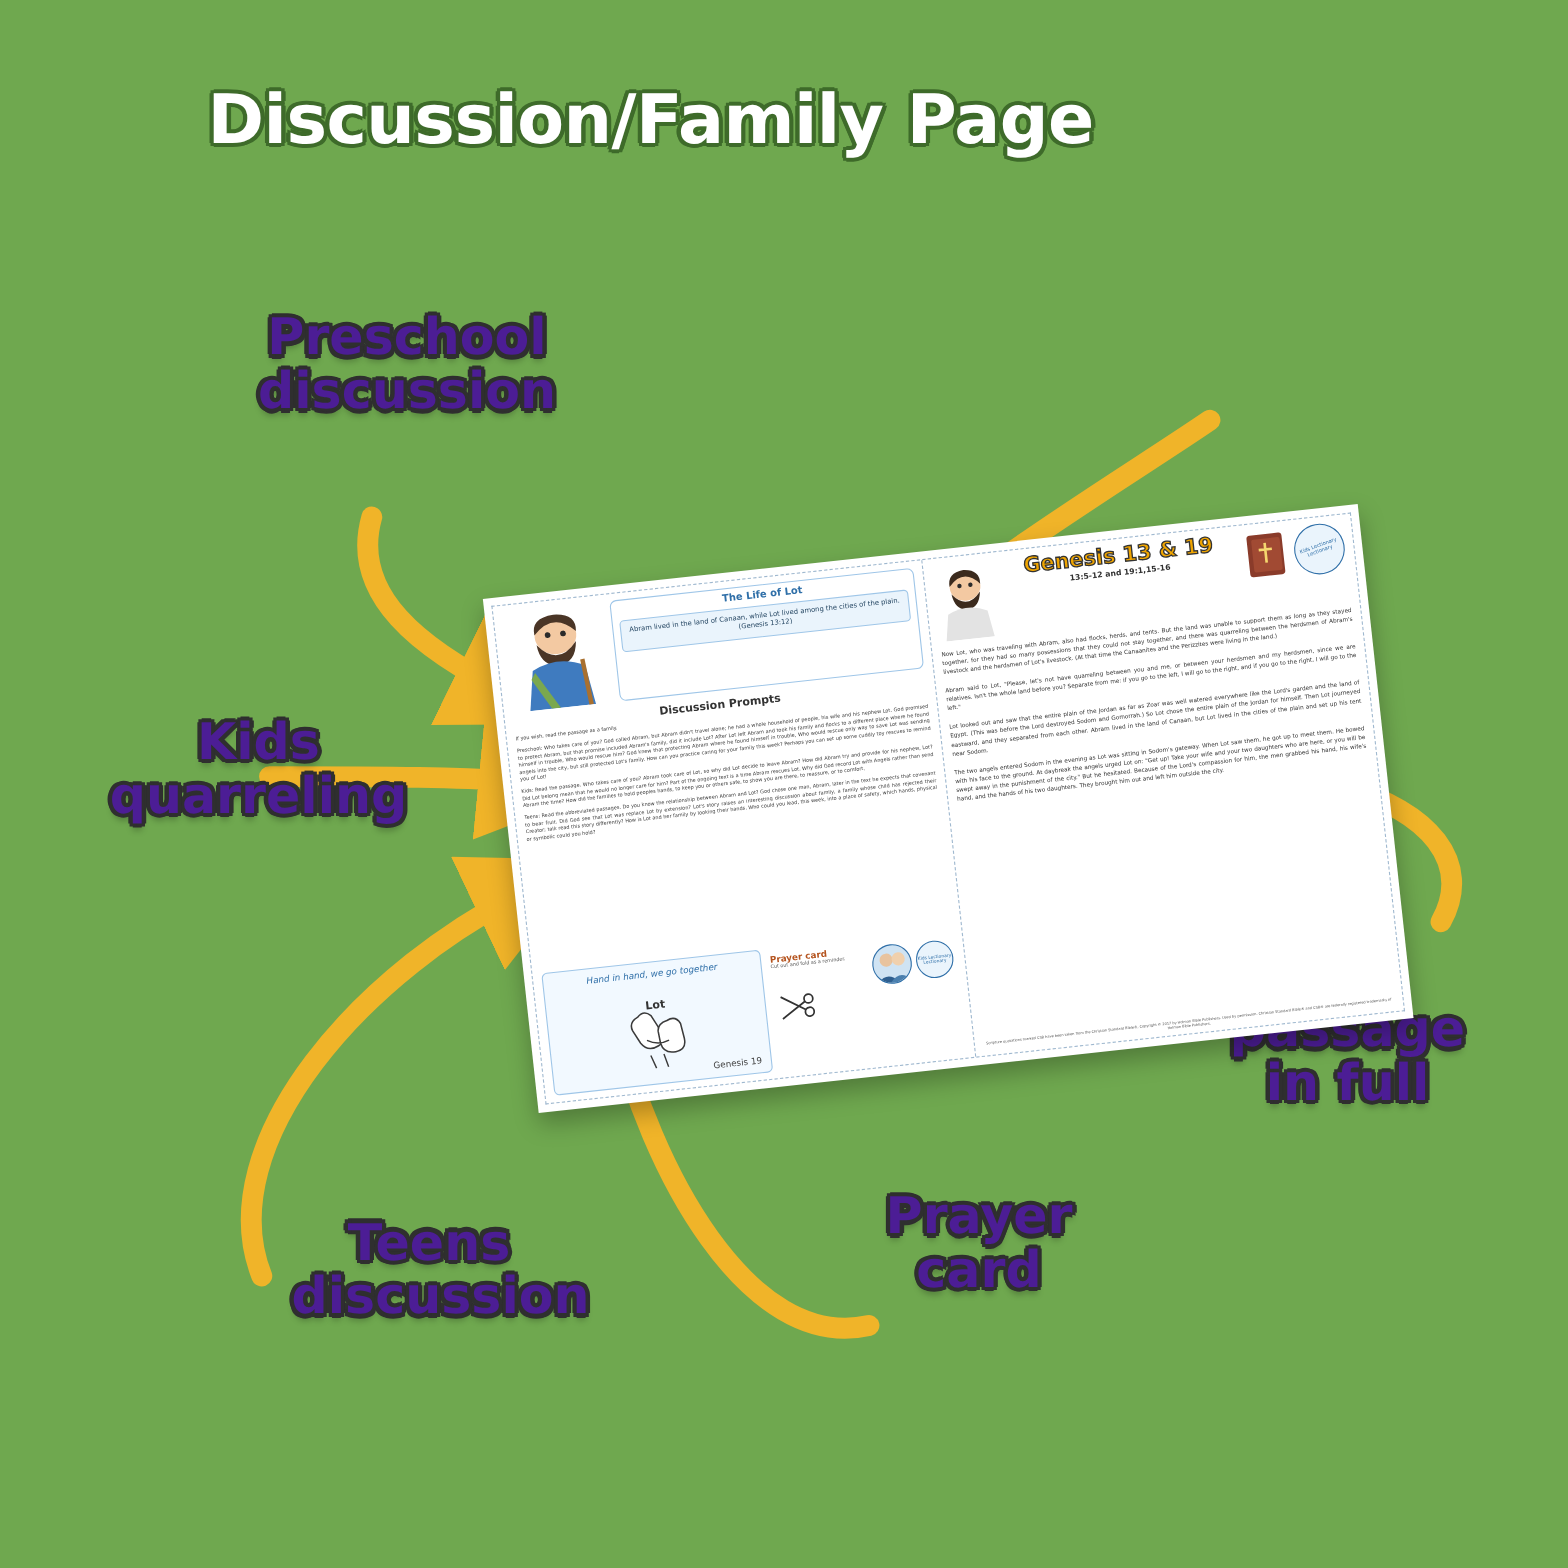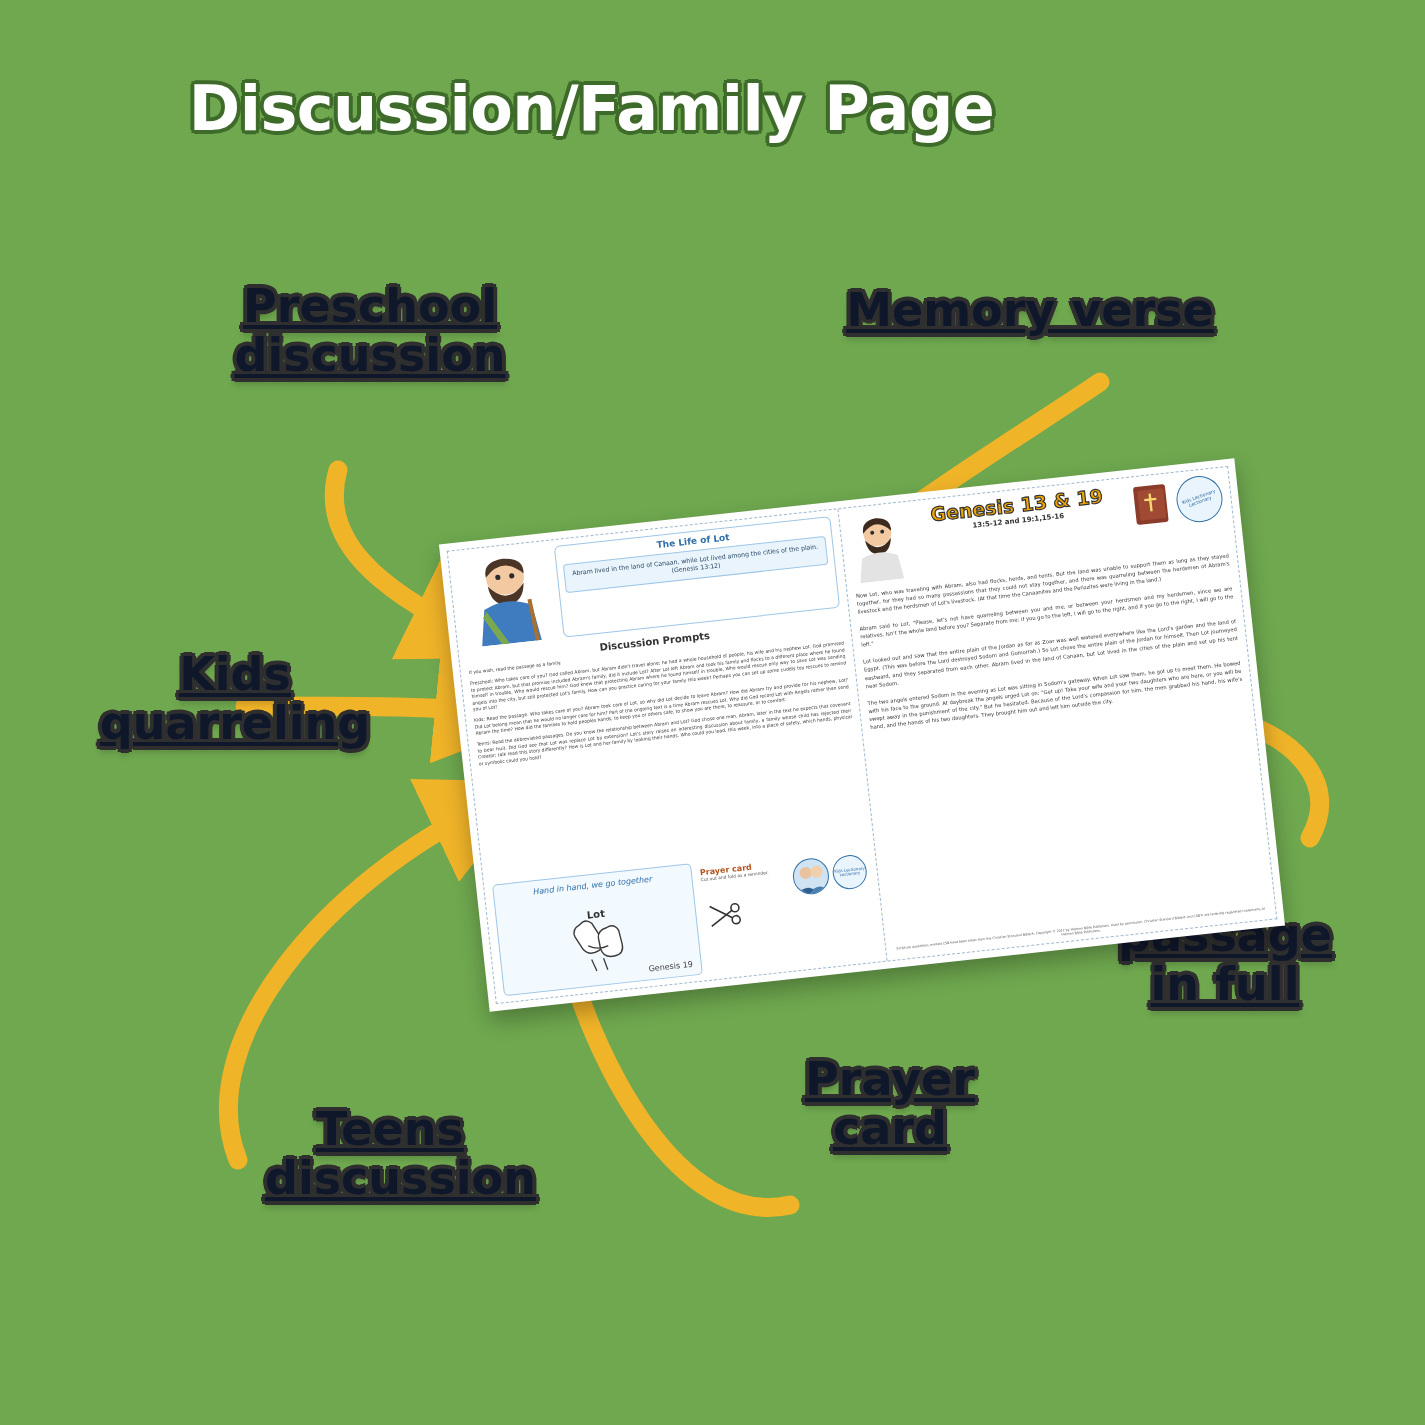--- a/index.html
+++ b/index.html
@@ -37,35 +37,34 @@
        0 4px 0 #3e6b2a, 4px 0 0 #3e6b2a, -4px 0 0 #3e6b2a, 0 -4px 0 #3e6b2a;
   }
 
   
   .callout {
     position: absolute;
     font-family: "DejaVu Sans", sans-serif;
     font-weight: bold;
     font-size: 46px;
     line-height: 1.06;
-    color: #0f172a;
+    color: #4c1d95;
     text-align: center;
     text-shadow:
        3px 3px 0 #2f2f2f, -3px 3px 0 #2f2f2f, 3px -3px 0 #2f2f2f, -3px -3px 0 #2f2f2f,
        0 4px 0 #2f2f2f, 4px 0 0 #2f2f2f, -4px 0 0 #2f2f2f, 0 -4px 0 #2f2f2f,
        0 6px 6px rgba(0,0,0,0.25);
     white-space: pre-line;
-    text-decoration: underline;
   }
   .c-preschool { left: 220px; top: 282px; width: 300px; }
   .c-memory    { left: 845px; top: 286px; width: 370px; }
   .c-kids      { left: 95px;  top: 650px; width: 280px; }
   .c-csb       { left: 1060px;top: 862px; width: 330px; }
   .c-teens     { left: 265px; top: 1105px;width: 250px; text-align: center; }
-  .c-prayer    { left: 790px; top: 1055px;width: 200px; text-align: center; }
+  .c-prayer    { left: 790px; top: 1081px;width: 200px; text-align: center; }
 
   
   .arrows {
     position: absolute;
     inset: 0;
     pointer-events: none;
   }
 
   
   .sheet-wrap {
@@ -352,21 +351,20 @@
       <path d="M238,1160 C190,1040 330,880 486,806"></path>
 
       <path d="M790,1205 C680,1230 590,1060 560,930"></path>
 
       <path d="M1310,838 C1370,730 1140,648 950,760"></path>
     </g>
   </svg>
 
   <div class="callout c-preschool">Preschool
 discussion</div>
-  <div class="callout c-memory">Memory verse</div>
   <div class="callout c-kids">Kids
 quarreling</div>
   <div class="callout c-csb">CSB passage
 in full</div>
   <div class="callout c-teens">Teens
 discussion</div>
   <div class="callout c-prayer">Prayer
 card</div>
 
   <div class="sheet-wrap">

